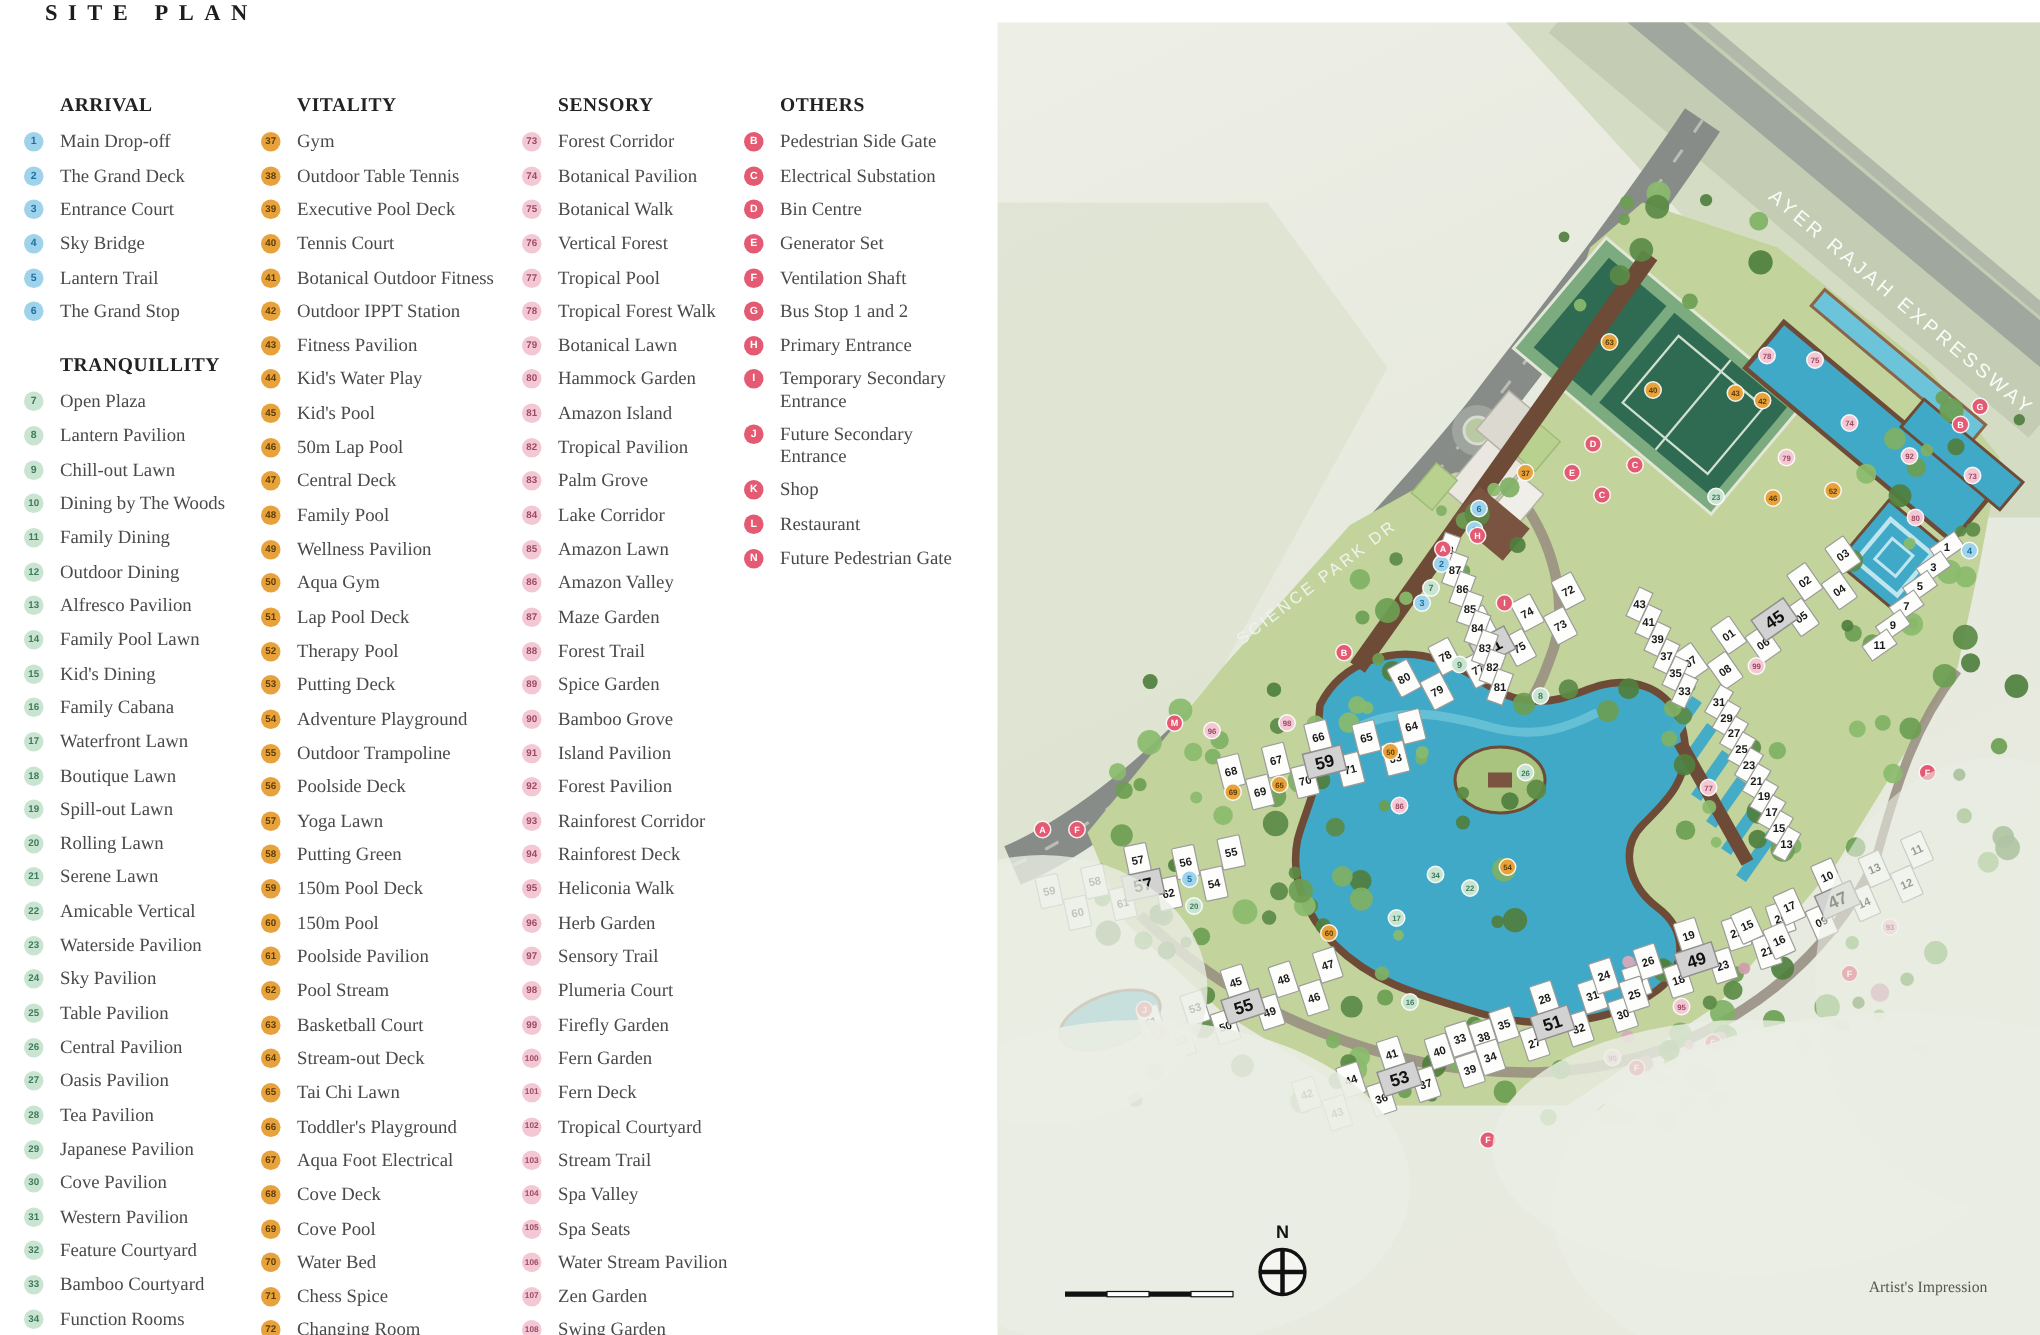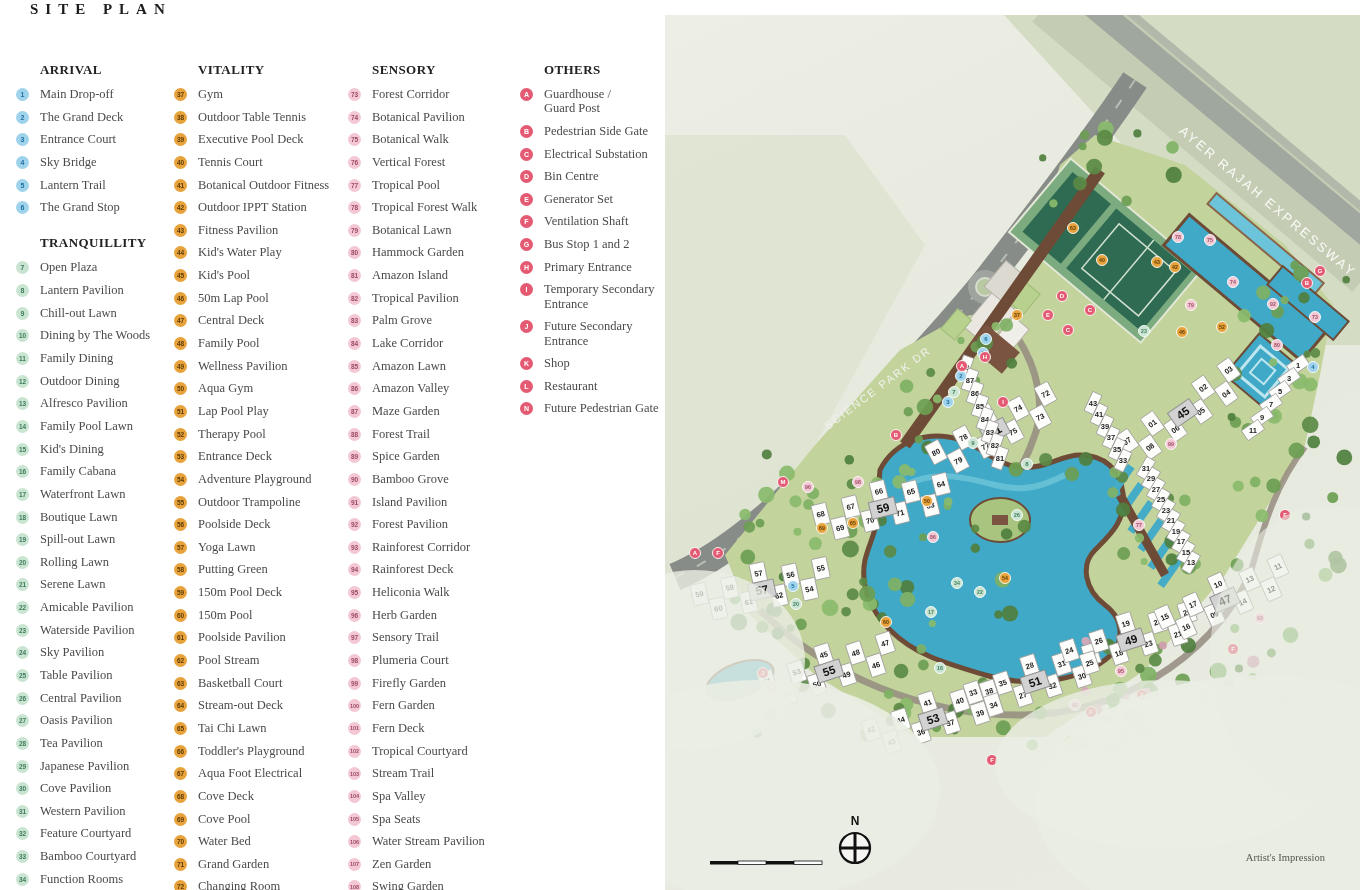--- a/index.html
+++ b/index.html
@@ -1,21 +1,21 @@
 <!DOCTYPE html>
 <html><head>
 <meta charset="utf-8">
 <style>
   html,body{margin:0;padding:0;background:#fff;}
   #page{position:relative;width:1360px;height:890px;background:#fff;overflow:hidden;
         font-family:"Liberation Serif",serif;}
   #page-title{position:absolute;left:30px;top:1px;font-size:15px;font-weight:bold;
         letter-spacing:7px;color:#1c1c1c;margin:0;}
   .leg-col{position:absolute;top:62px;width:172px;}
-  #leg-col-0{left:16px}#leg-col-1{left:174px}#leg-col-2{left:348px}#leg-col-3{left:520px}
+  #leg-col-0{left:16px}#leg-col-1{left:174px}#leg-col-2{left:348px}#leg-col-3{left:496px}
   .leg-h{font-size:13px;font-weight:bold;letter-spacing:.4px;color:#222;margin:0 0 9px 24px;}
   .leg-h.gap{margin-top:21px;}
   .leg-row{display:flex;align-items:flex-start;margin-bottom:8.4px;}
   .leg-badge{width:13px;height:13px;border-radius:50%;flex:0 0 13px;margin-top:1px;
         display:flex;align-items:center;justify-content:center;
         font-family:"Liberation Sans",sans-serif;font-size:7px;font-weight:bold;}
   .leg-label{font-size:12.5px;line-height:1.14;color:#4a4a4a;margin-left:11px;}
   #site-map{position:absolute;left:665px;top:15px;width:695px;height:875px;
         background:linear-gradient(155deg,#edeee6 0%,#e6e9dd 45%,#e9ebe1 100%);}
   svg text{font-family:"Liberation Sans",sans-serif;}
@@ -109,21 +109,21 @@
       <div class="leg-row">
         <span class="leg-badge" style="background: rgb(201, 229, 210); color: rgb(63, 122, 92); font-size: 6.5px;">20</span>
         <span class="leg-label">Rolling Lawn</span>
       </div>
       <div class="leg-row">
         <span class="leg-badge" style="background: rgb(201, 229, 210); color: rgb(63, 122, 92); font-size: 6.5px;">21</span>
         <span class="leg-label">Serene Lawn</span>
       </div>
       <div class="leg-row">
         <span class="leg-badge" style="background: rgb(201, 229, 210); color: rgb(63, 122, 92); font-size: 6.5px;">22</span>
-        <span class="leg-label">Amicable Pavilion</span>
+        <span class="leg-label">Amicable Vertical</span>
       </div>
       <div class="leg-row">
         <span class="leg-badge" style="background: rgb(201, 229, 210); color: rgb(63, 122, 92); font-size: 6.5px;">23</span>
         <span class="leg-label">Waterside Pavilion</span>
       </div>
       <div class="leg-row">
         <span class="leg-badge" style="background: rgb(201, 229, 210); color: rgb(63, 122, 92); font-size: 6.5px;">24</span>
         <span class="leg-label">Sky Pavilion</span>
       </div>
       <div class="leg-row">
@@ -220,29 +220,29 @@
       <div class="leg-row">
         <span class="leg-badge" style="background: rgb(232, 162, 59); color: rgb(93, 60, 6); font-size: 6.5px;">49</span>
         <span class="leg-label">Wellness Pavilion</span>
       </div>
       <div class="leg-row">
         <span class="leg-badge" style="background: rgb(232, 162, 59); color: rgb(93, 60, 6); font-size: 6.5px;">50</span>
         <span class="leg-label">Aqua Gym</span>
       </div>
       <div class="leg-row">
         <span class="leg-badge" style="background: rgb(232, 162, 59); color: rgb(93, 60, 6); font-size: 6.5px;">51</span>
-        <span class="leg-label">Lap Pool Play</span>
+        <span class="leg-label">Lap Pool Deck</span>
       </div>
       <div class="leg-row">
         <span class="leg-badge" style="background: rgb(232, 162, 59); color: rgb(93, 60, 6); font-size: 6.5px;">52</span>
         <span class="leg-label">Therapy Pool</span>
       </div>
       <div class="leg-row">
         <span class="leg-badge" style="background: rgb(232, 162, 59); color: rgb(93, 60, 6); font-size: 6.5px;">53</span>
-        <span class="leg-label">Entrance Deck</span>
+        <span class="leg-label">Putting Deck</span>
       </div>
       <div class="leg-row">
         <span class="leg-badge" style="background: rgb(232, 162, 59); color: rgb(93, 60, 6); font-size: 6.5px;">54</span>
         <span class="leg-label">Adventure Playground</span>
       </div>
       <div class="leg-row">
         <span class="leg-badge" style="background: rgb(232, 162, 59); color: rgb(93, 60, 6); font-size: 6.5px;">55</span>
         <span class="leg-label">Outdoor Trampoline</span>
       </div>
       <div class="leg-row">
@@ -300,21 +300,21 @@
       <div class="leg-row">
         <span class="leg-badge" style="background: rgb(232, 162, 59); color: rgb(93, 60, 6); font-size: 6.5px;">69</span>
         <span class="leg-label">Cove Pool</span>
       </div>
       <div class="leg-row">
         <span class="leg-badge" style="background: rgb(232, 162, 59); color: rgb(93, 60, 6); font-size: 6.5px;">70</span>
         <span class="leg-label">Water Bed</span>
       </div>
       <div class="leg-row">
         <span class="leg-badge" style="background: rgb(232, 162, 59); color: rgb(93, 60, 6); font-size: 6.5px;">71</span>
-        <span class="leg-label">Grand Garden</span>
+        <span class="leg-label">Chess Spice</span>
       </div>
       <div class="leg-row">
         <span class="leg-badge" style="background: rgb(232, 162, 59); color: rgb(93, 60, 6); font-size: 6.5px;">72</span>
         <span class="leg-label">Changing Room</span>
       </div>
     </div>
 <div id="leg-col-2" class="leg-col">
       <div class="leg-h">SENSORY</div>
       <div class="leg-row">
         <span class="leg-badge" style="background: rgb(243, 200, 212); color: rgb(156, 74, 98); font-size: 6.5px;">73</span>
@@ -456,24 +456,20 @@
         <span class="leg-badge" style="background: rgb(243, 200, 212); color: rgb(156, 74, 98); font-size: 5.5px;">107</span>
         <span class="leg-label">Zen Garden</span>
       </div>
       <div class="leg-row">
         <span class="leg-badge" style="background: rgb(243, 200, 212); color: rgb(156, 74, 98); font-size: 5.5px;">108</span>
         <span class="leg-label">Swing Garden</span>
       </div>
     </div>
 <div id="leg-col-3" class="leg-col">
       <div class="leg-h">OTHERS</div>
-      <div class="leg-row">
-        <span class="leg-badge" style="background: rgb(227, 90, 114); color: rgb(255, 255, 255); font-size: 7px;">A</span>
-        <span class="leg-label">Guardhouse /<br>Guard Post</span>
-      </div>
       <div class="leg-row">
         <span class="leg-badge" style="background: rgb(227, 90, 114); color: rgb(255, 255, 255); font-size: 7px;">B</span>
         <span class="leg-label">Pedestrian Side Gate</span>
       </div>
       <div class="leg-row">
         <span class="leg-badge" style="background: rgb(227, 90, 114); color: rgb(255, 255, 255); font-size: 7px;">C</span>
         <span class="leg-label">Electrical Substation</span>
       </div>
       <div class="leg-row">
         <span class="leg-badge" style="background: rgb(227, 90, 114); color: rgb(255, 255, 255); font-size: 7px;">D</span>

